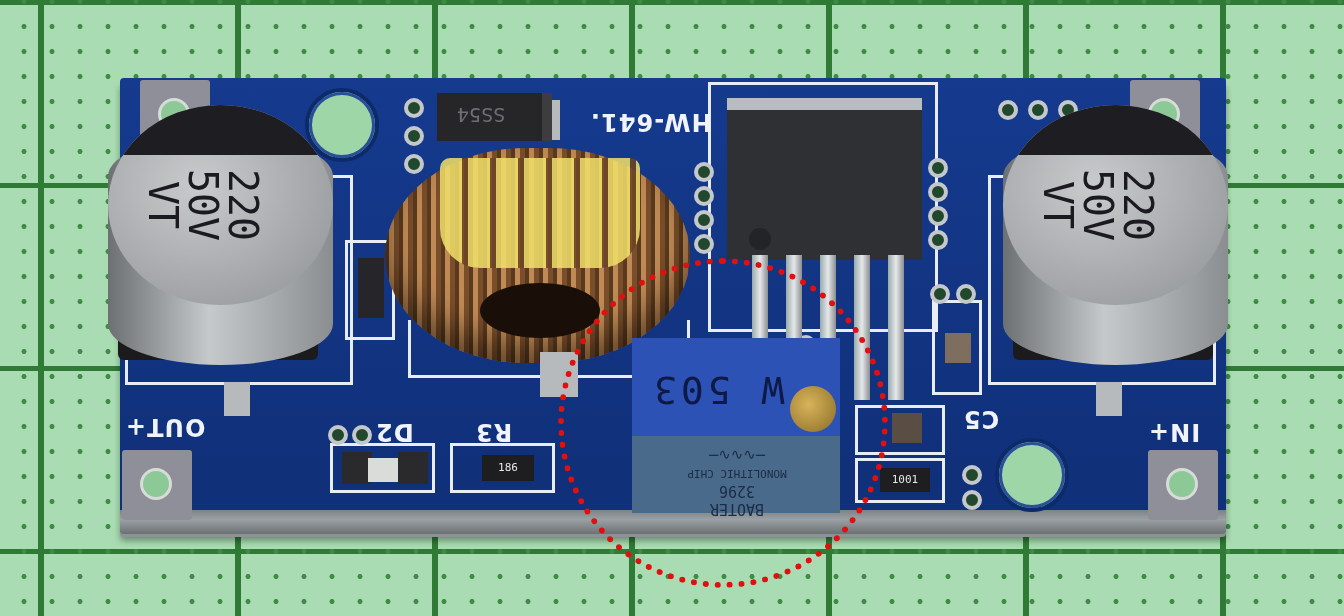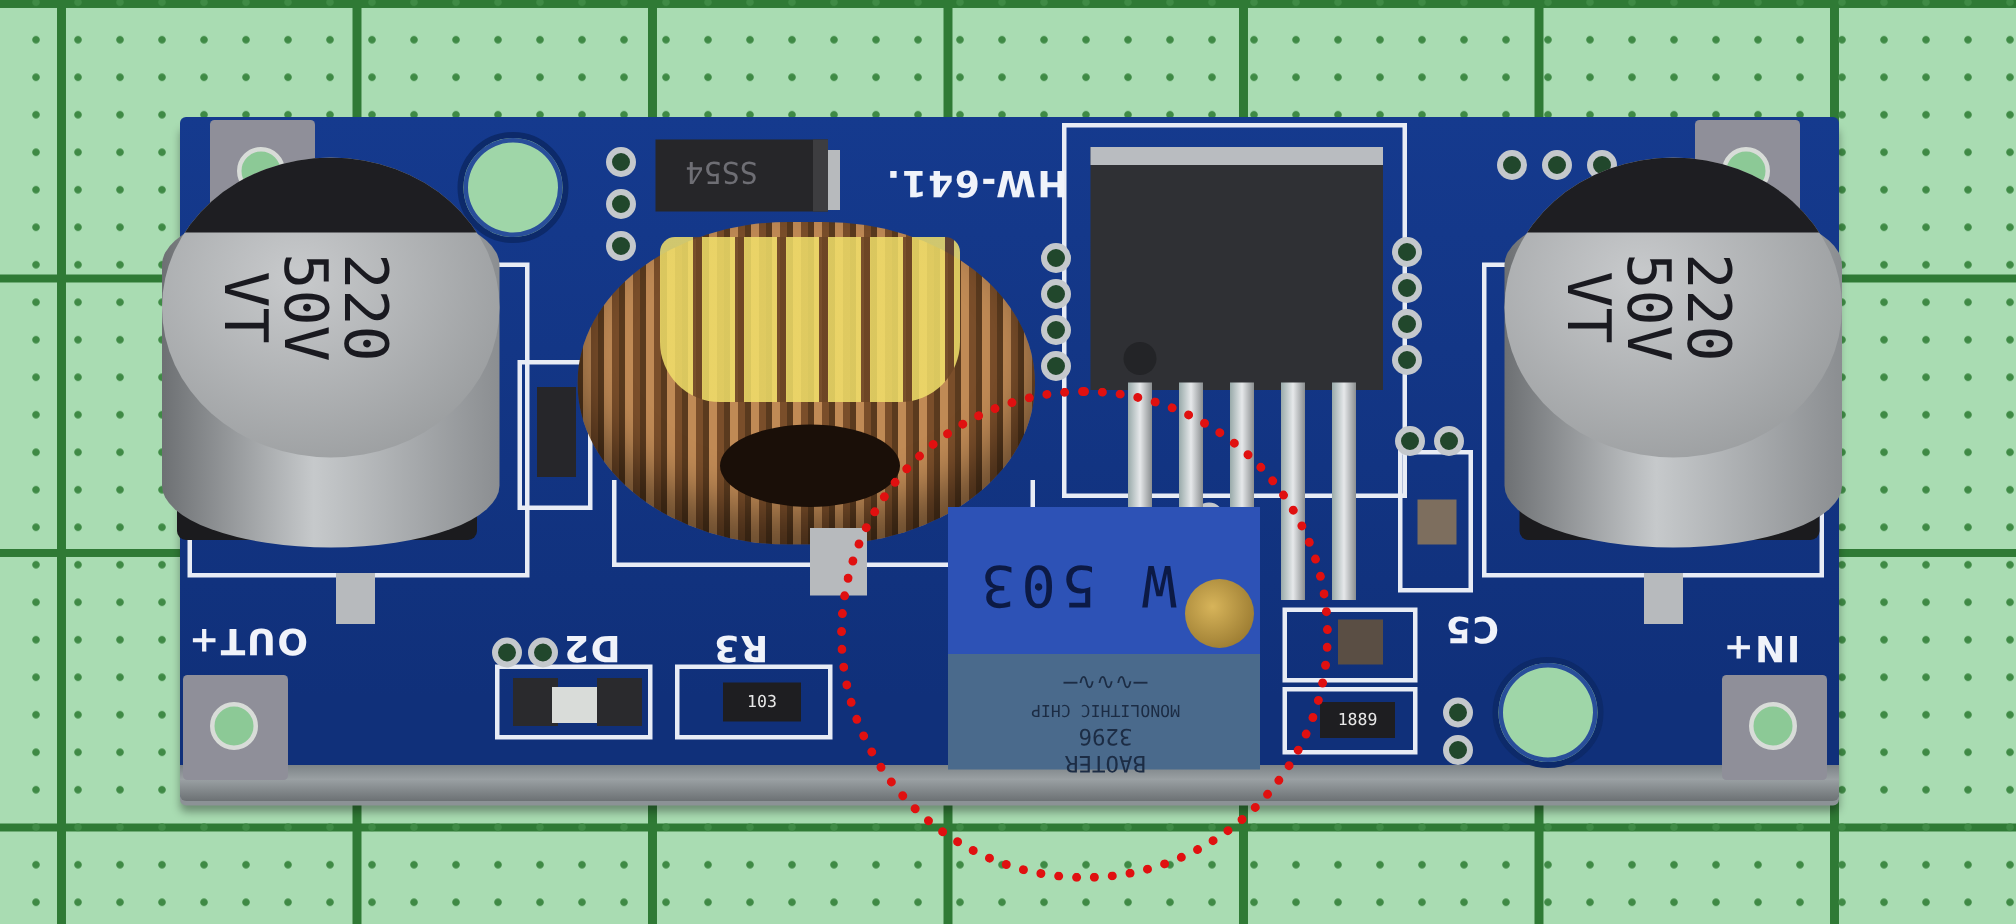--- a/index.html
+++ b/index.html
@@ -253,22 +253,22 @@
 <div class="inductor">
   <div class="core"></div>
   <div class="hole"></div>
 </div>
 <div class="smd-pad" style="left:540px;top:352px;width:38px;height:45px;"></div>
 
 <div class="smd-pad" style="left:342px;top:452px;width:30px;height:32px;background:#2a2a2d;"></div>
 <div class="smd" style="left:368px;top:458px;width:30px;height:24px;background:#d9dcd9;"></div>
 <div class="smd-pad" style="left:398px;top:452px;width:30px;height:32px;background:#2a2a2d;"></div>
 
-<div class="smd" style="left:482px;top:455px;width:52px;height:26px;line-height:26px;">103</div>
-<div class="smd" style="left:880px;top:468px;width:50px;height:24px;line-height:24px;">1889</div>
+<div class="smd" style="left:482px;top:455px;width:52px;height:26px;line-height:26px;">186</div>
+<div class="smd" style="left:880px;top:468px;width:50px;height:24px;line-height:24px;">1001</div>
 <div class="smd" style="left:892px;top:413px;width:30px;height:30px;background:#5a4e44;"></div>
 <div class="smd" style="left:945px;top:333px;width:26px;height:30px;background:#7d6e5e;"></div>
 <div class="smd" style="left:358px;top:258px;width:26px;height:60px;background:#26262a;"></div>
 <div class="smd-pad" style="left:224px;top:382px;width:26px;height:34px;"></div>
 <div class="smd-pad" style="left:1096px;top:382px;width:26px;height:34px;"></div>
 
 <div class="pot">
   <div class="top">
     <div class="code">W 503</div>
     <div class="screw"></div>

